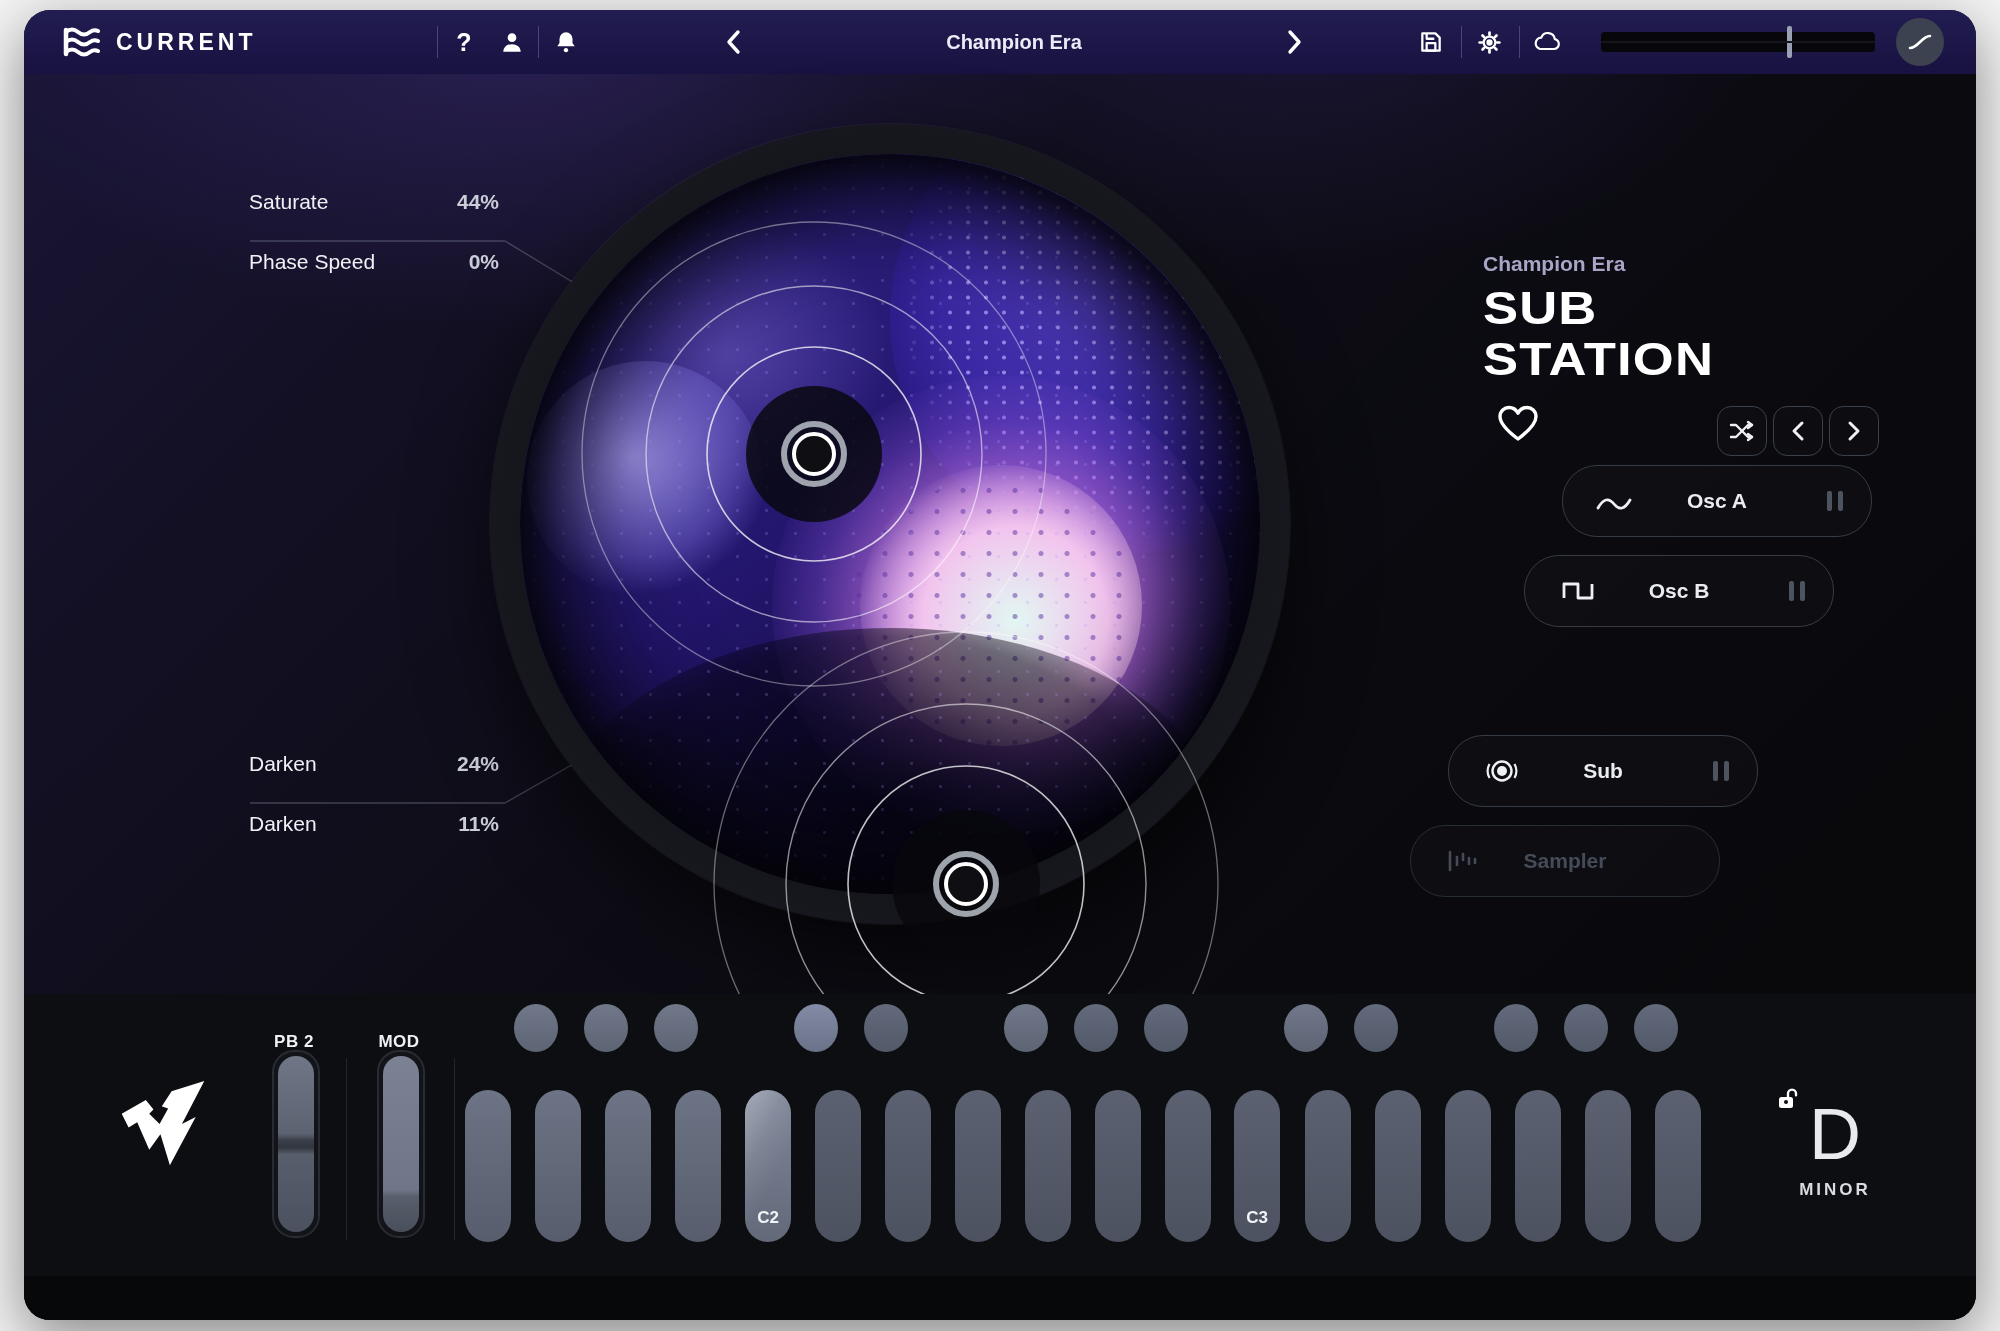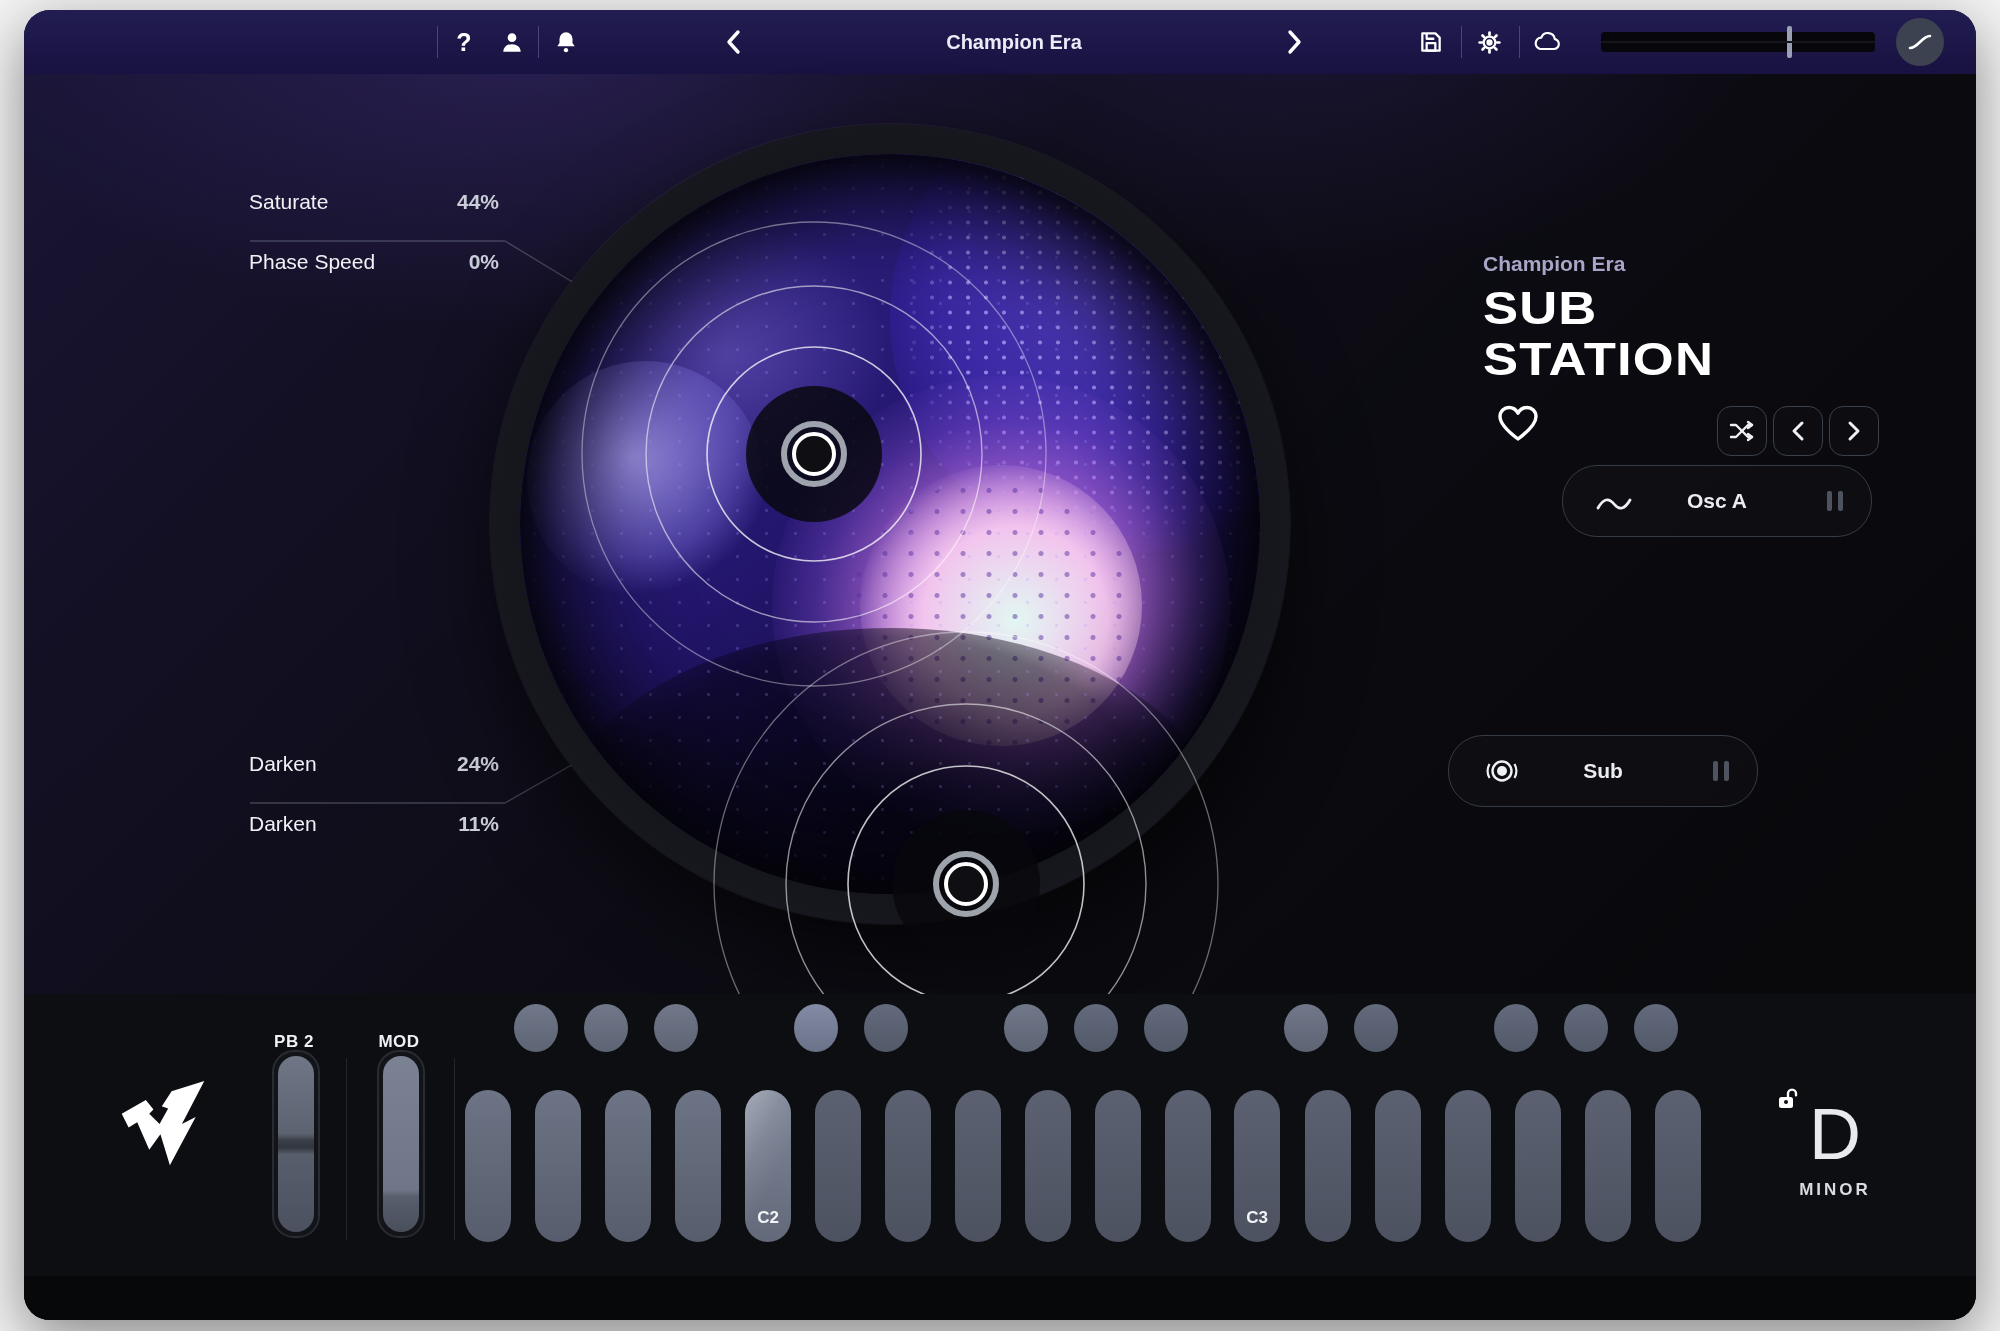--- a/index.html
+++ b/index.html
@@ -102,20 +102,31 @@
   .keysig .scale{margin-top:10px;font-size:17px;font-weight:800;letter-spacing:3px;color:#d9dbe2;}
   svg{display:block;}
 </style>
 </head>
 <body>
 
 <div class="stage">
  <div class="window">
 
   <div class="topbar">
+    <div class="brand">
+      <span>
+        <svg width="40" height="34" viewBox="0 0 40 34" fill="none" stroke="#ffffff" stroke-width="4" stroke-linecap="round">
+          <path d="M4 7 q6 -5 12 0 t12 0 q4 -3 8 -1"></path>
+          <path d="M4 17 q6 -5 12 0 t12 0 q4 -3 8 -1"></path>
+          <path d="M4 27 q6 -5 12 0 t12 0 q4 -3 8 -1"></path>
+          <path d="M4 5 v24" stroke-width="4.5"></path>
+        </svg>
+      </span>
+      <span class="brand-name">CURRENT</span>
+    </div>
 
     <div class="tb-div" style="left:413px"></div>
     <div class="tb-ic" style="left:418px">
       <span class="help-glyph">?</span>
     </div>
     <div class="tb-ic" style="left:466px">
       <span>
         <svg width="26" height="26" viewBox="0 0 24 24" fill="#ffffff">
           <circle cx="12" cy="8" r="4"></circle>
               <path d="M4 21c0-4.4 3.6-7 8-7s8 2.6 8 7z"></path>
@@ -345,34 +356,58 @@
         <svg width="42" height="22" viewBox="0 0 42 22" fill="none" stroke="#eef0f5" stroke-width="2.8" stroke-linecap="round">
               <path d="M3 15 q8 -14 16 -4 t16 -4" transform="translate(0,3)"></path>
             </svg>
       </span>
       <span class="p-label">Osc A</span>
       <span class="p-pause">
             <i></i>
             <i></i>
           </span>
     </div>
+    <div class="pill" style="left:1500px;top:444px">
+      <span class="p-icon">
+        <svg width="36" height="26" viewBox="0 0 36 26" fill="none" stroke="#eef0f5" stroke-width="2.8" stroke-linejoin="round">
+              <path d="M4 20 V6 h14 v14 h14 V6"></path>
+            </svg>
+      </span>
+      <span class="p-label">Osc B</span>
+      <span class="p-pause">
+            <i></i>
+            <i></i>
+          </span>
+    </div>
     <div class="pill" style="left:1424px;top:624px">
       <span class="p-icon">
         <svg width="34" height="34" viewBox="0 0 34 34" fill="none" stroke="#eef0f5">
           <circle cx="17" cy="17" r="5" fill="#eef0f5" stroke="none"></circle>
           <circle cx="17" cy="17" r="9.5" stroke-width="2.4"></circle>
           <path d="M4.5 10 a14.5 14.5 0 0 0 0 14" stroke-width="2.2"></path>
           <path d="M29.5 10 a14.5 14.5 0 0 1 0 14" stroke-width="2.2"></path>
         </svg>
       </span>
       <span class="p-label">Sub</span>
       <span class="p-pause">
             <i></i>
             <i></i>
           </span>
+    </div>
+    <div class="pill disabled" style="left:1386px;top:714px">
+      <span class="p-icon">
+        <svg width="36" height="26" viewBox="0 0 36 26" fill="none" stroke="#454c58" stroke-width="2.6" stroke-linecap="round">
+          <path d="M4 4 v18"></path>
+              <path d="M11 9 v8"></path>
+              <path d="M17 6 v6"></path>
+              <path d="M23 10 v6"></path>
+              <path d="M29 11 v4"></path>
+        </svg>
+      </span>
+      <span class="p-label">Sampler</span>
     </div>
   </div>
 
   <div class="keybed">
     <div class="brandmark">
       <svg width="86" height="92" viewBox="0 0 100 104" fill="#ffffff">
         <polygon points="2,40 30,24 43,40 60,14 98,2 72,52 88,44 58,100 47,64 34,82 20,50 10,56"></polygon>
         <polygon points="34,40 46,52 56,34 44,30" fill="#0d0e12"></polygon>
       </svg>
     </div>

